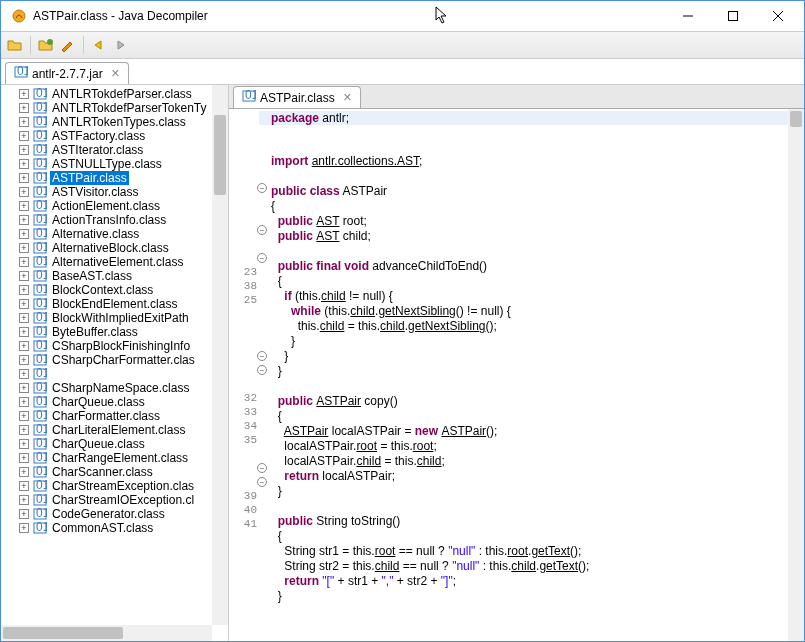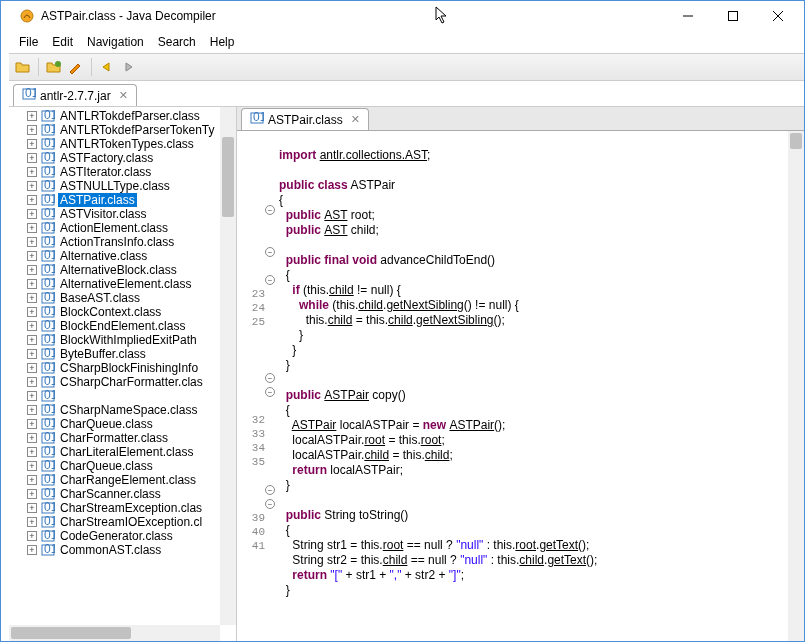--- a/index.html
+++ b/index.html
@@ -1,17 +1,17 @@
 <!DOCTYPE html>
 <html><head>
 <meta charset="utf-8">
 <style>
 * { margin: 0; padding: 0; box-sizing: border-box; font-family: "Segoe UI", Tahoma, sans-serif; font-size: 12px; }
 body { background: #fff; overflow: hidden; }
-.window { width: 805px; height: 642px; border: 1px solid #4a90d9; display: flex; flex-direction: column; background: #fff; padding-left: 8px; }
+.window { width: 805px; height: 642px; border: 1px solid #4a90d9; display: flex; flex-direction: column; background: #fff; }
 .titlebar { height: 30px; display: flex; align-items: center; padding: 0 4px; background: #fff; }
 .titlebar .app-icon { width: 16px; height: 16px; margin: 0 6px; }
 .titlebar .title { flex: 1; font-size: 12px; }
 .win-btns { display: flex; }
 .win-btn { width: 45px; height: 28px; display: flex; align-items: center; justify-content: center; cursor: pointer; }
 .menubar { height: 22px; display: flex; align-items: center; padding: 0 4px; gap: 2px; background: #fff; }
 .menu-item { padding: 2px 6px; cursor: pointer; }
 .toolbar { height: 28px; background: linear-gradient(#f5f5f5,#e8e8e8); border-top: 1px solid #ccc; border-bottom: 1px solid #ccc; display: flex; align-items: center; padding: 0 4px; gap: 2px; }
 .tbtn { width: 20px; height: 20px; display: flex; align-items: center; justify-content: center; cursor: pointer; border-radius: 2px; }
 .tsep { width: 1px; height: 18px; background: #ccc; margin: 0 3px; }
@@ -75,27 +75,20 @@
         </div>
       <div class="win-btn">
           <svg width="10" height="10">
             <line x1="0" y1="0" x2="10" y2="10" stroke="#000"></line>
             <line x1="10" y1="0" x2="0" y2="10" stroke="#000"></line>
           </svg>
         </div>
     </div>
   </div>
 
-  <div class="menubar">
-    <span class="menu-item">File</span>
-    <span class="menu-item">Edit</span>
-    <span class="menu-item">Navigation</span>
-    <span class="menu-item">Search</span>
-    <span class="menu-item">Help</span>
-  </div>
 
   <div class="toolbar">
     <div class="tbtn">
         <svg width="16" height="14">
           <path d="M1 3 L6 3 L7 5 L14 5 L14 12 L1 12 Z" fill="#f2c94c" stroke="#b8860b"></path>
         </svg>
       </div>
     <div class="tsep"></div>
     <div class="tbtn">
         <svg width="16" height="14">
@@ -489,21 +482,21 @@
             <div class="gutter-row"></div>
             <div class="gutter-row"></div>
             <div class="gutter-row">
               <span class="fold-dot">−</span>
             </div>
             <div class="gutter-row"></div>
             <div class="gutter-row">
               <span class="fold-dot">−</span>
             </div>
             <div class="gutter-row">23</div>
-            <div class="gutter-row">24</div>
+            <div class="gutter-row">38</div>
             <div class="gutter-row">25</div>
             <div class="gutter-row"></div>
             <div class="gutter-row"></div>
             <div class="gutter-row"></div>
             <div class="gutter-row">
               <span class="fold-dot">−</span>
             </div>
             <div class="gutter-row">
               <span class="fold-dot">−</span>
             </div>
@@ -517,21 +510,21 @@
               <span class="fold-dot">−</span>
             </div>
             <div class="gutter-row">
               <span class="fold-dot">−</span>
             </div>
             <div class="gutter-row">39</div>
             <div class="gutter-row">40</div>
             <div class="gutter-row">41</div>
             <div class="gutter-row"></div>
           </div>
-        <pre class="code-area">
+        <pre class="code-area"><span class="hl"><span class="kw">package</span><span> antlr;</span></span>
 <span></span>
 <span><span class="kw">import </span><span class="und">antlr.collections.AST</span><span>;</span></span>
 <span></span>
 <span><span class="kw">public class</span><span> ASTPair</span></span>
 <span>{</span>
 <span><span class="kw">  public </span><span class="und">AST</span><span> root;</span></span>
 <span><span class="kw">  public </span><span class="und">AST</span><span> child;</span></span>
 <span></span>
 <span><span class="kw">  public final void</span><span> advanceChildToEnd()</span></span>
 <span>  {</span>

